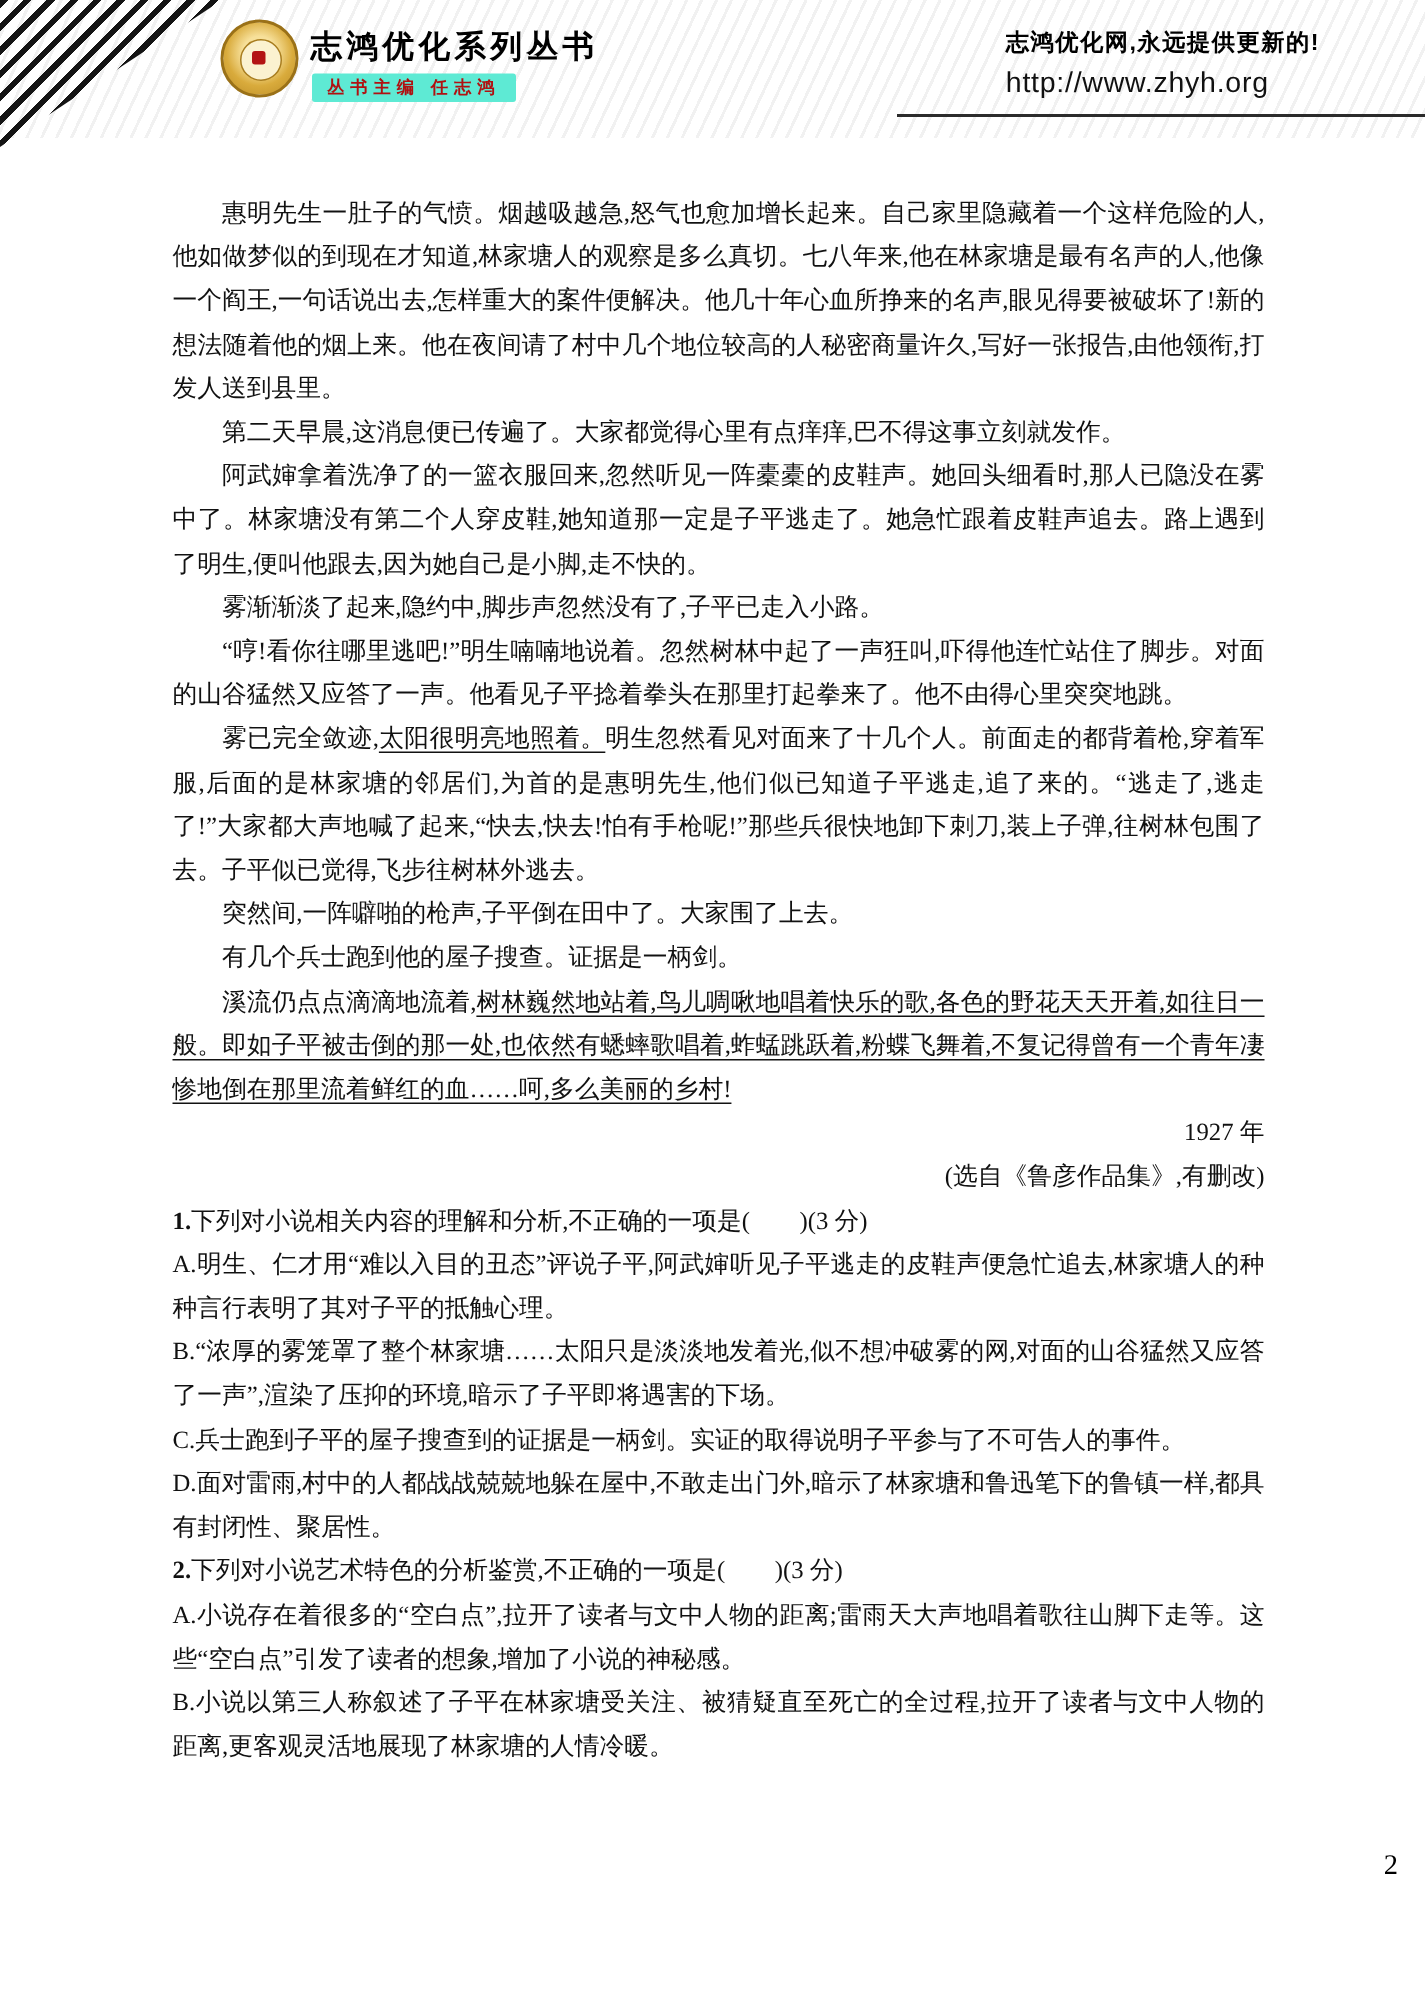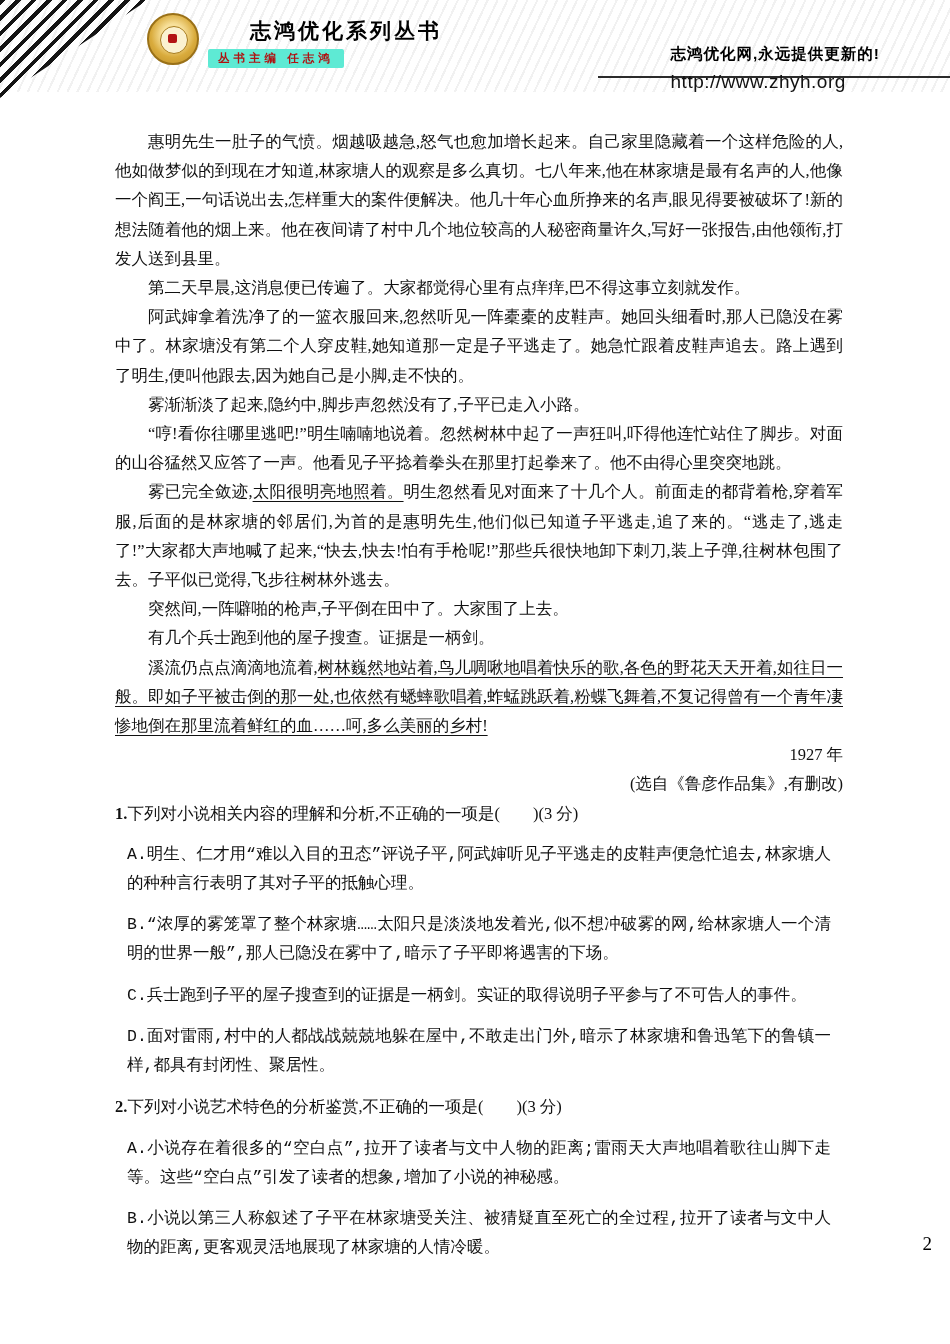--- a/index.html
+++ b/index.html
@@ -38,51 +38,51 @@
     position:absolute;top:11px;left:11px;width:26px;height:26px;border-radius:50%;
     background:#fbf2d0;border:1.5px solid #a87d1f;
   }
   .logo-core{
     position:absolute;top:7px;left:7px;width:9px;height:9px;border-radius:2px;
     background:#b31414;
   }
   .series-title{
     position:absolute;top:17px;left:207px;
     font-family:"Liberation Sans","DejaVu Sans",sans-serif;
-    font-weight:bold;font-size:21px;letter-spacing:3px;color:#000;margin-left:43px;
+    font-weight:bold;font-size:21px;letter-spacing:3px;color:#000;
   }
   .series-editor{
     position:absolute;top:49px;left:208px;
     background:#5eead4;color:#b01111;
     font-family:"Liberation Sans","DejaVu Sans",sans-serif;
     font-size:11.5px;font-weight:bold;letter-spacing:4px;
     padding:2px 10px;border-radius:2px;
   }
-  .site-block{position:absolute;top:44px;right:70px;text-align:left;}
+  .site-block{position:absolute;top:18px;right:70px;text-align:left;}
   .site-slogan{
     font-family:"Liberation Sans","DejaVu Sans",sans-serif;
     font-weight:bold;font-size:15.5px;color:#000;letter-spacing:1px;
   }
   .site-url{
     font-family:"Liberation Sans","DejaVu Sans",sans-serif;
     font-size:19px;color:#111;margin-top:6px;letter-spacing:0.5px;
   }
   
   .content{
     position:absolute;top:127px;left:0;right:0;
     padding:0 107px 0 115px;
     font-size:16.5px;line-height:29.2px;
     text-align:justify;
   }
   .para{margin:0;text-indent:2em;}
   .u{text-decoration:underline;text-underline-offset:4px;text-decoration-thickness:1px;}
   .right{text-align:right;margin:0;}
   .q-stem{margin:0;}
   .q-num{font-weight:bold;}
-  .q-option{margin:12px;font-family:Liberation Mono, monospace;}
+  .q-option{margin:0;}
   .page-number{
     position:absolute;top:1233px;right:18px;
     font-size:19px;color:#000;
     font-family:"Liberation Serif","DejaVu Serif",serif;
   }
 </style>
 </head>
 <body>
 
 <div class="page">
@@ -115,21 +115,21 @@
         <p class="para"><span>雾已完全敛迹,</span><span class="u">太阳很明亮地照着。</span><span>明生忽然看见对面来了十几个人。前面走的都背着枪,穿着军服,后面的是林家塘的邻居们,为首的是惠明先生,他们似已知道子平逃走,追了来的。“逃走了,逃走了!”大家都大声地喊了起来,“快去,快去!怕有手枪呢!”那些兵很快地卸下刺刀,装上子弹,往树林包围了去。子平似已觉得,飞步往树林外逃去。</span></p>
         <p class="para"><span>突然间,一阵噼啪的枪声,子平倒在田中了。大家围了上去。</span></p>
         <p class="para"><span>有几个兵士跑到他的屋子搜查。证据是一柄剑。</span></p>
         <p class="para"><span>溪流仍点点滴滴地流着,</span><span class="u">树林巍然地站着,鸟儿啁啾地唱着快乐的歌,各色的野花天天开着,如往日一般。即如子平被击倒的那一处,也依然有蟋蟀歌唱着,蚱蜢跳跃着,粉蝶飞舞着,不复记得曾有一个青年凄惨地倒在那里流着鲜红的血……呵,多么美丽的乡村!</span></p>
       </div>
     <p class="right">1927 年</p>
     <p class="right">(选自《鲁彦作品集》,有删改)</p>
     <div id="questions">
         <p class="q-stem"><span class="q-num">1.</span>下列对小说相关内容的理解和分析,不正确的一项是(　　)(3 分)</p>
         <p class="q-option">A.明生、仁才用“难以入目的丑态”评说子平,阿武婶听见子平逃走的皮鞋声便急忙追去,林家塘人的种种言行表明了其对子平的抵触心理。</p>
-        <p class="q-option">B.“浓厚的雾笼罩了整个林家塘……太阳只是淡淡地发着光,似不想冲破雾的网,给林家塘人一个清明的世界一般”,那人已隐没在雾中了,暗示了子平即将遇害的下场。</p>
+        <p class="q-option">B.“浓厚的雾笼罩了整个林家塘……太阳只是淡淡地发着光,似不想冲破雾的网,对面的山谷猛然又应答了一声”,渲染了压抑的环境,暗示了子平即将遇害的下场。</p>
         <p class="q-option">C.兵士跑到子平的屋子搜查到的证据是一柄剑。实证的取得说明子平参与了不可告人的事件。</p>
         <p class="q-option">D.面对雷雨,村中的人都战战兢兢地躲在屋中,不敢走出门外,暗示了林家塘和鲁迅笔下的鲁镇一样,都具有封闭性、聚居性。</p>
         <p class="q-stem"><span class="q-num">2.</span>下列对小说艺术特色的分析鉴赏,不正确的一项是(　　)(3 分)</p>
         <p class="q-option">A.小说存在着很多的“空白点”,拉开了读者与文中人物的距离;雷雨天大声地唱着歌往山脚下走等。这些“空白点”引发了读者的想象,增加了小说的神秘感。</p>
         <p class="q-option">B.小说以第三人称叙述了子平在林家塘受关注、被猜疑直至死亡的全过程,拉开了读者与文中人物的距离,更客观灵活地展现了林家塘的人情冷暖。</p>
       </div>
   </main>
 
   <div class="page-number">2</div>
 </div>

